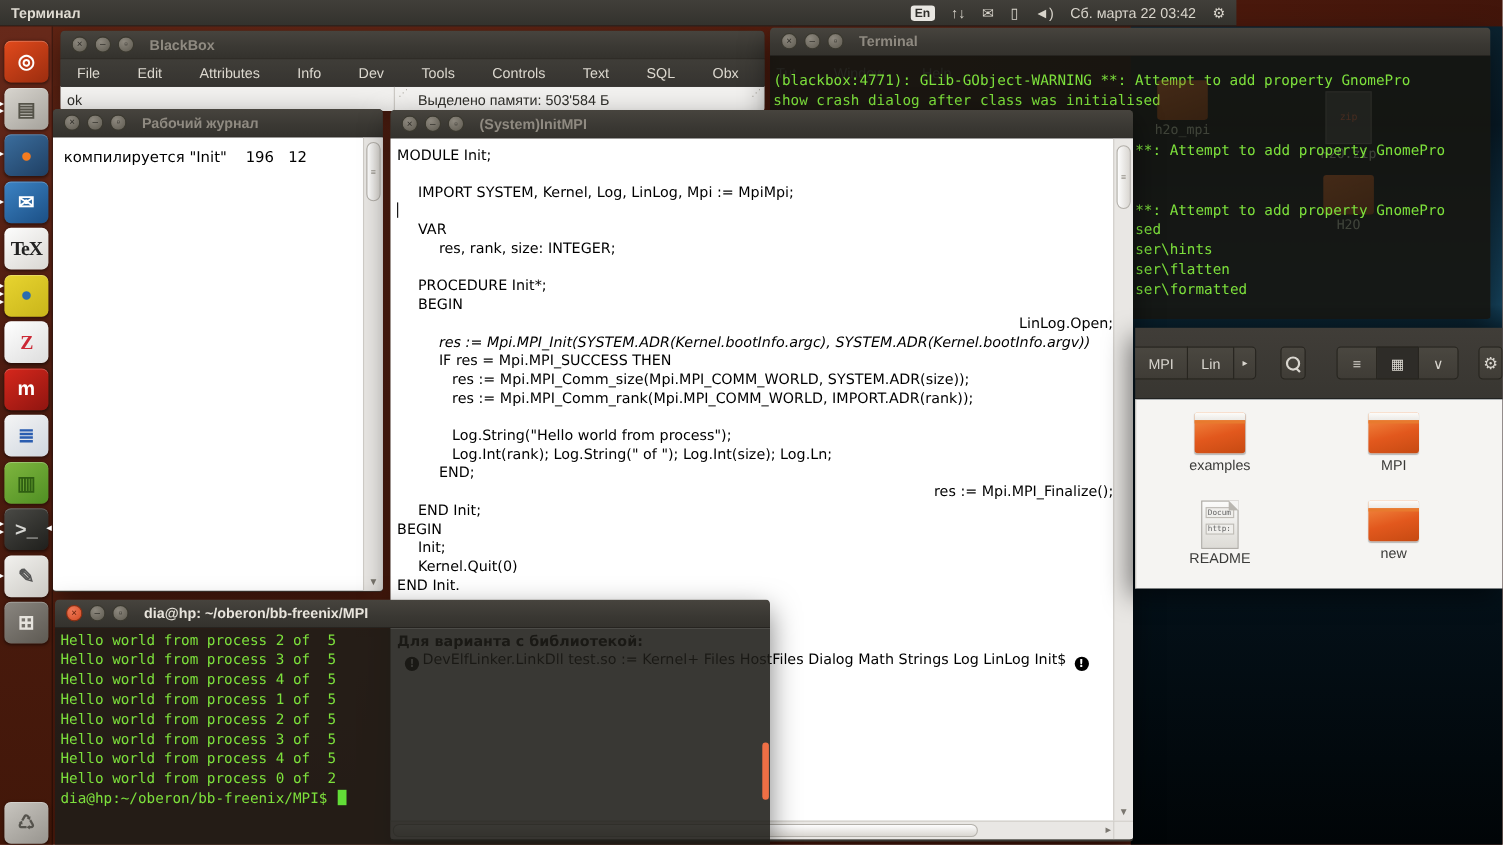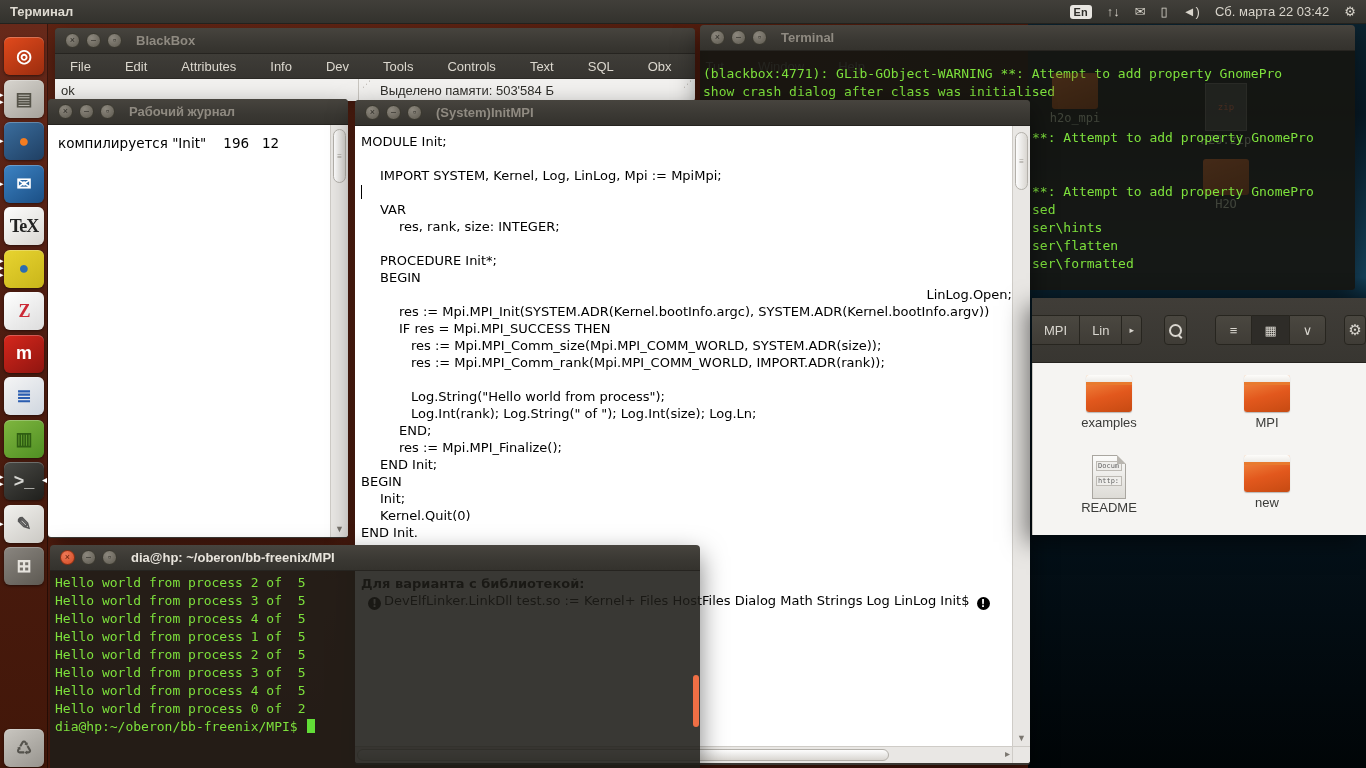--- a/index.html
+++ b/index.html
@@ -9,21 +9,21 @@
     font-family:"Liberation Sans", sans-serif;
     -webkit-font-smoothing:antialiased;
   }
   
   .wall-right{
     position:absolute;left:1028px;top:24px;width:338px;height:744px;z-index:0;
     background:linear-gradient(180deg,#0b2330 0%,#081a26 12%,#16445e 34%,#0a2433 37%,#05141e 60%,#010507 100%);
   }
   
   .panel{
-    position:absolute;left:0;top:0;width:1366px;height:24px;z-index:30;
+    position:absolute;left:0;top:0;width:1124px;height:24px;z-index:30;
     background:linear-gradient(180deg,#413f3a,#33322d);
     color:#dfdbd2;display:flex;align-items:center;font-size:13px;
     border-bottom:1px solid #23221e;box-sizing:border-box;
   }
   .panel .app-title{font-weight:bold;margin-left:10px;}
   .panel .spacer{flex:1;}
   .panel .ind{display:flex;align-items:center;gap:15px;margin-right:10px;}
   .panel .ind .itm{color:#d8d4cb;font-size:13px;white-space:nowrap;}
   .panel .ind .boxed{
     background:#e8e6e1;color:#2f2e2a;font-size:11px;font-weight:bold;
@@ -308,29 +308,29 @@
         <div class="code-line" style="padding-left: 0px;">MODULE Init;</div>
         <div class="code-line" style="padding-left: 0px;">&nbsp;</div>
         <div class="code-line" style="padding-left: 19px;">IMPORT SYSTEM, Kernel, Log, LinLog, Mpi := MpiMpi;</div>
         <div class="code-line" style="padding-left: 0px;"><span class="caret"></span></div>
         <div class="code-line" style="padding-left: 19px;">VAR</div>
         <div class="code-line" style="padding-left: 38px;">res, rank, size: INTEGER;</div>
         <div class="code-line" style="padding-left: 0px;">&nbsp;</div>
         <div class="code-line" style="padding-left: 19px;">PROCEDURE Init*;</div>
         <div class="code-line" style="padding-left: 19px;">BEGIN</div>
         <div class="code-line" style="padding-left: 38px; text-align: right;">LinLog.Open;</div>
-        <div class="code-line" style="padding-left: 38px;">res := Mpi.MPI_Init(SYSTEM.ADR(Kernel.bootInfo.argc), SYSTEM.ADR(Kernel.bootInfo.argv))</div>
+        <div class="code-line" style="padding-left: 38px; font-style: italic;">res := Mpi.MPI_Init(SYSTEM.ADR(Kernel.bootInfo.argc), SYSTEM.ADR(Kernel.bootInfo.argv))</div>
         <div class="code-line" style="padding-left: 38px;">IF res = Mpi.MPI_SUCCESS THEN</div>
         <div class="code-line" style="padding-left: 50px;">res := Mpi.MPI_Comm_size(Mpi.MPI_COMM_WORLD, SYSTEM.ADR(size));</div>
         <div class="code-line" style="padding-left: 50px;">res := Mpi.MPI_Comm_rank(Mpi.MPI_COMM_WORLD, IMPORT.ADR(rank));</div>
         <div class="code-line" style="padding-left: 0px;">&nbsp;</div>
         <div class="code-line" style="padding-left: 50px;">Log.String("Hello world from process");</div>
         <div class="code-line" style="padding-left: 50px;">Log.Int(rank); Log.String(" of "); Log.Int(size); Log.Ln;</div>
         <div class="code-line" style="padding-left: 38px;">END;</div>
-        <div class="code-line" style="padding-left: 38px;">res := Mpi.MPI_Finalize();</div>
+        <div class="code-line" style="padding-left: 38px; text-align: right;">res := Mpi.MPI_Finalize();</div>
         <div class="code-line" style="padding-left: 19px;">END Init;</div>
         <div class="code-line" style="padding-left: 0px;">BEGIN</div>
         <div class="code-line" style="padding-left: 19px;">Init;</div>
         <div class="code-line" style="padding-left: 19px;">Kernel.Quit(0)</div>
         <div class="code-line" style="padding-left: 0px;">END Init.</div>
         <div class="code-line" style="padding-left: 0px;">&nbsp;</div>
         <div class="code-line" style="padding-left: 0px;">&nbsp;</div>
         <div class="code-line bold" style="padding-left: 0px;">Для варианта с библиотекой:</div>
         <div class="code-line" style="padding-left: 4px;"><span class="cmdr">!</span>DevElfLinker.LinkDll test.so := Kernel+ Files HostFiles Dialog Math Strings Log LinLog Init$ <span class="cmdr">!</span></div>
       </div>

